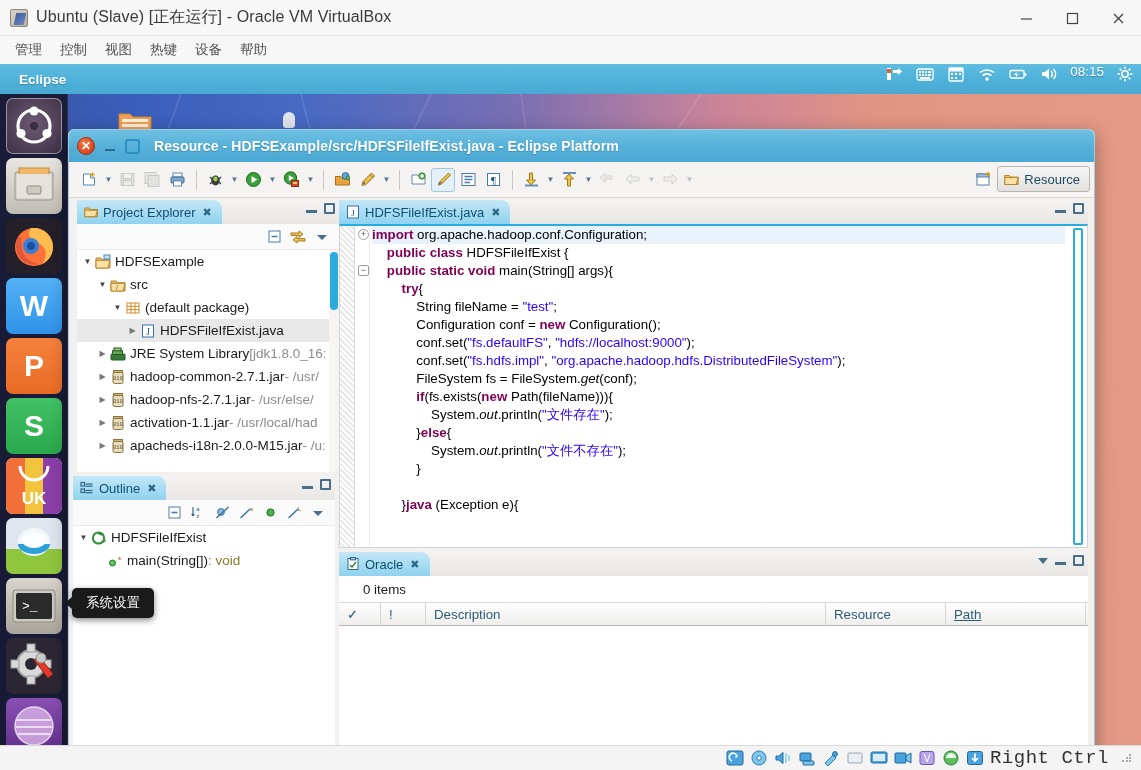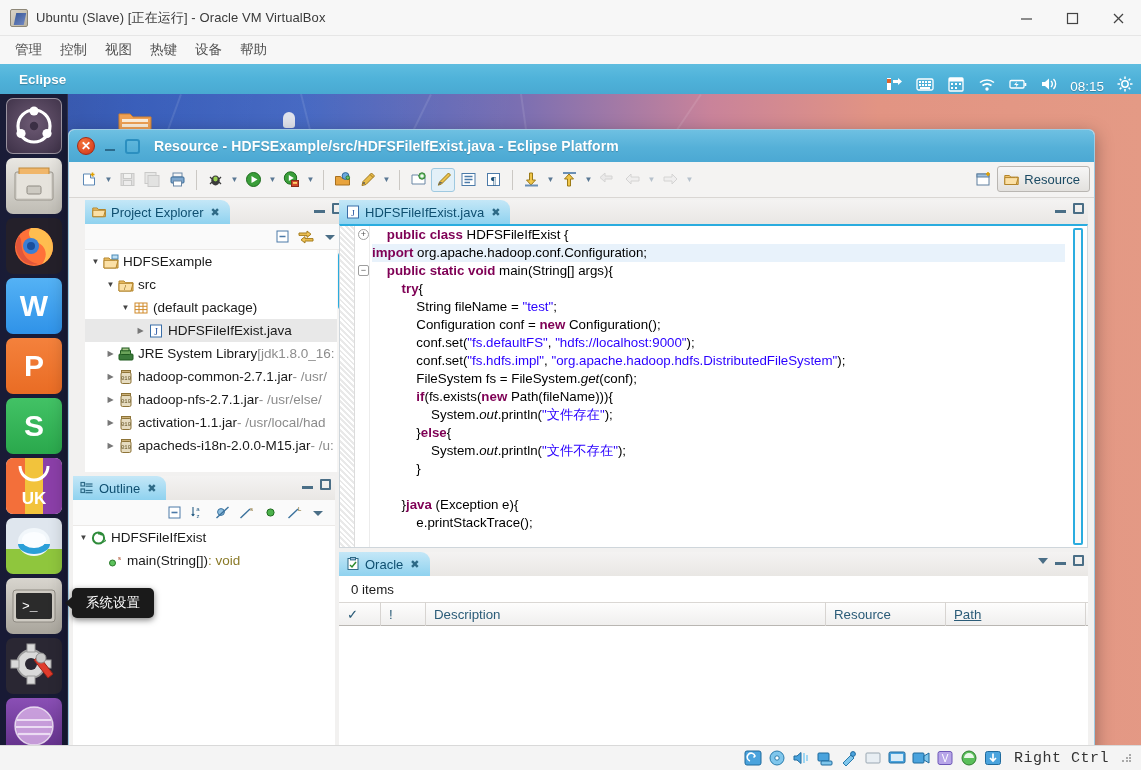--- a/index.html
+++ b/index.html
@@ -19,21 +19,21 @@
   }
   #vbox-icon {
     width:18px; height:18px; margin-left:10px; margin-right:8px;
     background:linear-gradient(135deg,#d9d4c8 0%,#b9b2a0 100%);
     border:1px solid #8d8778; border-radius:2px; position:relative; flex:none;
   }
   #vbox-icon:after{
     content:""; position:absolute; left:4px; top:3px; width:10px; height:12px;
     background:linear-gradient(135deg,#3b5b9b,#6f86c0); transform:skewX(-12deg);
   }
-  #vbox-title-text { font-size:13px; color:#3a3a3a; letter-spacing:.1px; }
+  #vbox-title-text { font-size:16px; color:#3a3a3a; letter-spacing:.1px; }
   .win-btn {
     width:46px; height:36px; display:flex; align-items:center; justify-content:center;
     color:#444; font-size:15px; line-height:1;
   }
   .win-btn svg { display:block; }
   #vbox-winbtns { position:absolute; right:0; top:0; display:flex; }
 
   #vbox-menubar {
     position:absolute; left:0; top:36px; width:1141px; height:28px;
     background:#f7f7f7; display:flex; align-items:center; padding-left:6px;
@@ -64,21 +64,21 @@
     position:absolute; left:0; top:0; width:1141px; height:30px;
     background:linear-gradient(180deg,#5fbde0 0%,#4fb2d9 50%,#49a9d2 100%);
     display:flex; align-items:center;
   }
   #panel-appname {
     color:#ffffff; font-weight:bold; font-size:13.5px; margin-left:19px;
     text-shadow:0 1px 1px rgba(0,0,0,.25);
   }
   #panel-right {
     position:absolute; right:6px; top:0; height:30px; display:flex;
-    align-items:flex-end; gap:11px;
+    align-items:flex-start; gap:11px;
   }
   #panel-clock {
     color:#fff; font-size:13.5px; text-shadow:0 1px 1px rgba(0,0,0,.25);
   }
   .tray-ic { width:20px; height:20px; display:block; }
 
   
   #launcher {
     position:absolute; left:0; top:30px; width:68px; height:651px;
     background:rgba(20,16,30,.82);
@@ -243,21 +243,21 @@
   .str { color:#2a00ff; }
   .stat { font-style:italic; }
   #code-scroll-v {
     position:absolute; right:4px; top:2px; width:10px; bottom:2px;
     border:2px solid #2aacdf; border-radius:2px; background:#fbfbfa;
   }
 
   
   #tasks-items {
     position:absolute; left:0; top:24px; height:26px; width:100%;
-    display:flex; align-items:center; padding-left:12px; font-size:13.3px; color:#1b1b1b;
+    display:flex; align-items:center; padding-left:24px; font-size:13.3px; color:#1b1b1b;
     background:#fff;
   }
   #tasks-header {
     position:absolute; left:0; top:50px; height:24px; width:100%;
     background:linear-gradient(180deg,#fdfdfd,#f0efee);
     border-top:1px solid #dad7d4; border-bottom:1px solid #b9b6b2;
     display:flex; align-items:center;
   }
   .th-cell {
     height:24px; display:flex; align-items:center; padding-left:8px;
@@ -266,22 +266,22 @@
   #tasks-body { position:absolute; left:0; top:74px; right:0; bottom:14px; background:#fff;
                 border-bottom:1px solid #dcd9d6; }
 
   
   #vbox-status {
     position:absolute; left:0; bottom:0; width:1141px; height:25px;
     background:#f4f4f4; border-top:1px solid #d9d9d9;
     display:flex; align-items:center; justify-content:flex-end; padding-right:10px; gap:6px;
   }
   .sb-ic { width:18px; height:16px; display:block; }
-  #sb-hostkey { font-family:"Liberation Mono", monospace; font-size:15px; color:#333;
-                margin-left:6px; letter-spacing:.5px;}
+  #sb-hostkey { font-family:"Liberation Mono", monospace; font-size:19px; color:#333;
+                letter-spacing:.5px;}
   #sb-grip { width:10px; height:10px; margin-left:6px;
     background:
       radial-gradient(circle 1px at 2px 8px,#a9a9a9 99%,transparent),
       radial-gradient(circle 1px at 6px 8px,#a9a9a9 99%,transparent),
       radial-gradient(circle 1px at 9px 8px,#a9a9a9 99%,transparent),
       radial-gradient(circle 1px at 6px 5px,#a9a9a9 99%,transparent),
       radial-gradient(circle 1px at 9px 5px,#a9a9a9 99%,transparent),
       radial-gradient(circle 1px at 9px 2px,#a9a9a9 99%,transparent);
   }
 </style>
@@ -666,21 +666,21 @@
               <path d="M0.8 3.5 h4.6 l1.4 1.6 h7.4 v7.4 h-13.4 z" fill="#f2c46b" stroke="#b3852c"></path>
               <path d="M0.8 5.6 h10.8 l2.6 0 -2 6.9 h-11.4 z" fill="#fbe0a6" stroke="#b3852c"></path>
             </svg>
             <span>Resource</span>
           </div>
         </div>
       </div>
 
       <div id="ec-body">
 
-        <div class="view" id="project-explorer" style="left:16px; top:2px; width:262px; height:272px;padding-left:16px;">
+        <div class="view" id="project-explorer" style="left:8px; top:2px; width:262px; height:272px;padding-left:16px;">
           <div class="view-tabbar">
             <div class="view-tab">
               <svg width="14" height="14" viewBox="0 0 14 14">
                 <path d="M0.8 3 h4.4 l1.2 1.5 h7 v7.2 h-12.6 z" fill="#f2c46b" stroke="#b3852c"></path>
                 <path d="M0.8 5.2 h10.2 l2.4 0 -1.8 6.5 h-10.8 z" fill="#fbe0a6" stroke="#b3852c"></path>
               </svg>
               <span class="tabname">Project Explorer</span>
               <span class="tab-x">✖</span>
             </div>
             <div class="view-ctrls">
@@ -937,37 +937,36 @@
               <div class="vc-max"></div>
             </div>
           </div>
           <div id="code-wrap">
             <div id="gutter"></div>
             <div id="fold-col">
                 <div class="fold-mark" style="top: 3px; border-radius: 50%;">+</div>
                 <div class="fold-mark" style="top: 39px;">−</div>
               </div>
             <div id="code">
+                <div class="cl hl"><span></span><span class="kw">import</span><span> org.apache.hadoop.conf.Configuration;</span></div>
                 <div class="cl"><span>    </span><span class="kw">public class</span><span> HDFSFileIfExist {</span></div>
-                <div class="cl hl"><span></span><span class="kw">import</span><span> org.apache.hadoop.conf.Configuration;</span></div>
                 <div class="cl"><span>    </span><span class="kw">public static void</span><span> main(String[] args){</span></div>
                 <div class="cl"><span>        </span><span class="kw">try</span><span>{</span></div>
                 <div class="cl"><span>            </span><span>String fileName = </span><span class="str">"test"</span><span>;</span></div>
                 <div class="cl"><span>            </span><span>Configuration conf = </span><span class="kw">new</span><span> Configuration();</span></div>
                 <div class="cl"><span>            </span><span>conf.set(</span><span class="str">"fs.defaultFS"</span><span>, </span><span class="str">"hdfs://localhost:9000"</span><span>);</span></div>
                 <div class="cl"><span>            </span><span>conf.set(</span><span class="str">"fs.hdfs.impl"</span><span>, </span><span class="str">"org.apache.hadoop.hdfs.DistributedFileSystem"</span><span>);</span></div>
                 <div class="cl"><span>            </span><span>FileSystem fs = FileSystem.</span><span class="stat">get</span><span>(conf);</span></div>
                 <div class="cl"><span>            </span><span class="kw">if</span><span>(fs.exists(</span><span class="kw">new</span><span> Path(fileName))){</span></div>
                 <div class="cl"><span>                </span><span>System.</span><span class="stat">out</span><span>.println(</span><span class="str">"文件存在"</span><span>);</span></div>
                 <div class="cl"><span>            </span><span>}</span><span class="kw">else</span><span>{</span></div>
                 <div class="cl"><span>                </span><span>System.</span><span class="stat">out</span><span>.println(</span><span class="str">"文件不存在"</span><span>);</span></div>
                 <div class="cl"><span>            </span><span>}</span></div>
                 <div class="cl"><span></span><span></span></div>
                 <div class="cl"><span>        </span><span>}</span><span class="kw">java</span><span> (Exception e){</span></div>
-                <div class="cl"><span>            </span><span>e.printStackTrace();</span></div>
               </div>
             <div id="code-scroll-v"></div>
           </div>
         </div>
 
         <div class="view" id="tasks-view" style="left:270px; top:354px; width:749px; height:232px;">
           <div class="view-tabbar">
             <div class="view-tab">
               <svg width="14" height="14" viewBox="0 0 14 14">
                 <rect x="2" y="1.5" width="10" height="11" fill="#fff" stroke="#2e6a87"></rect>

